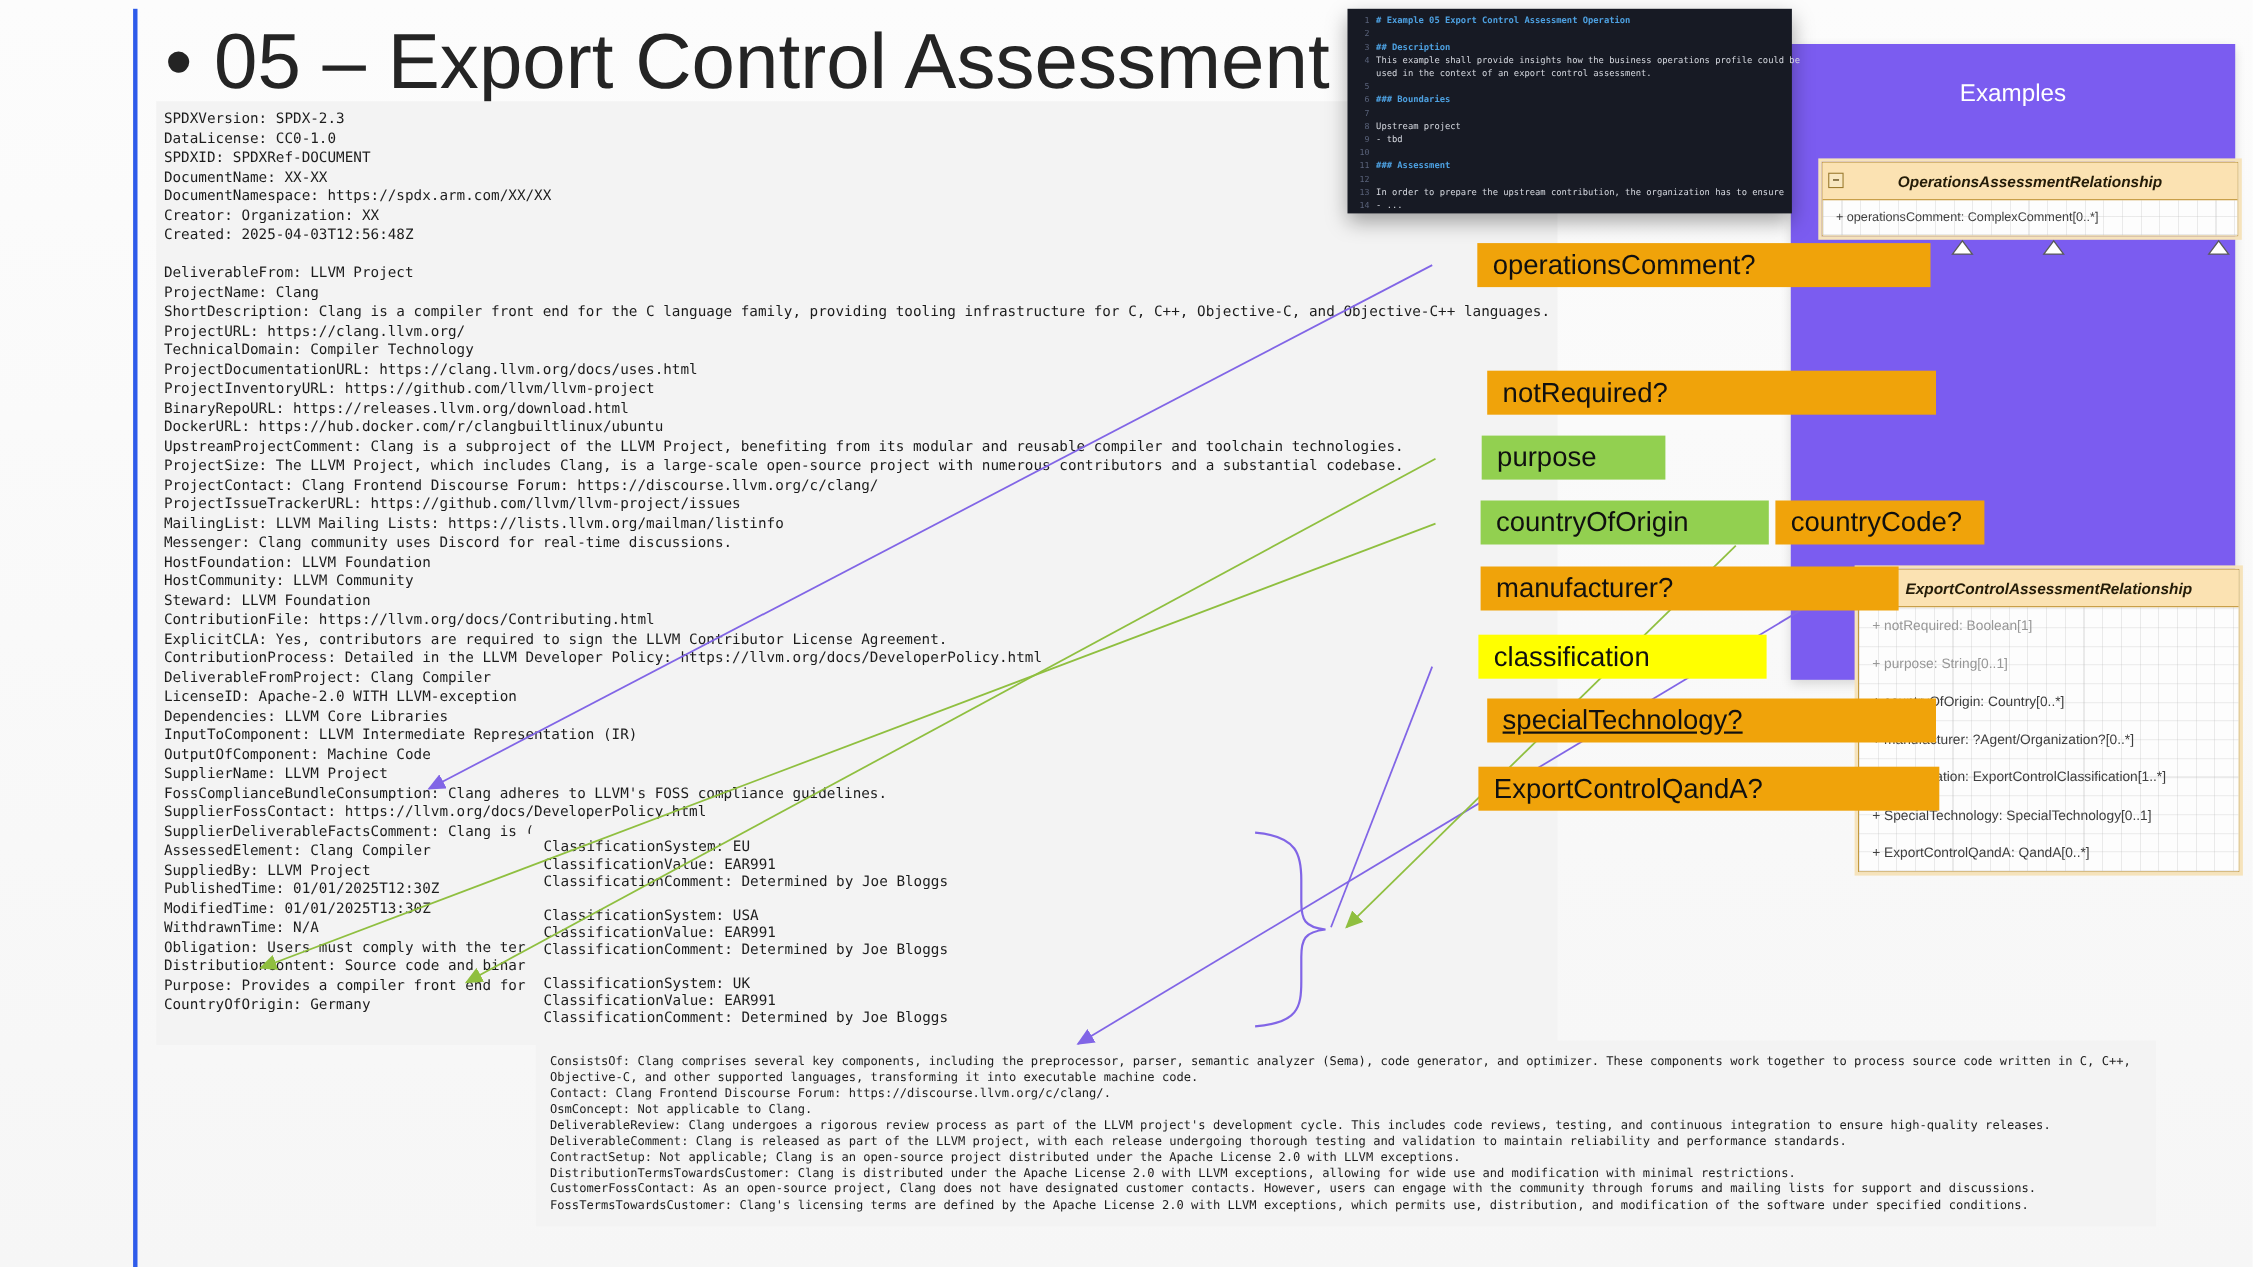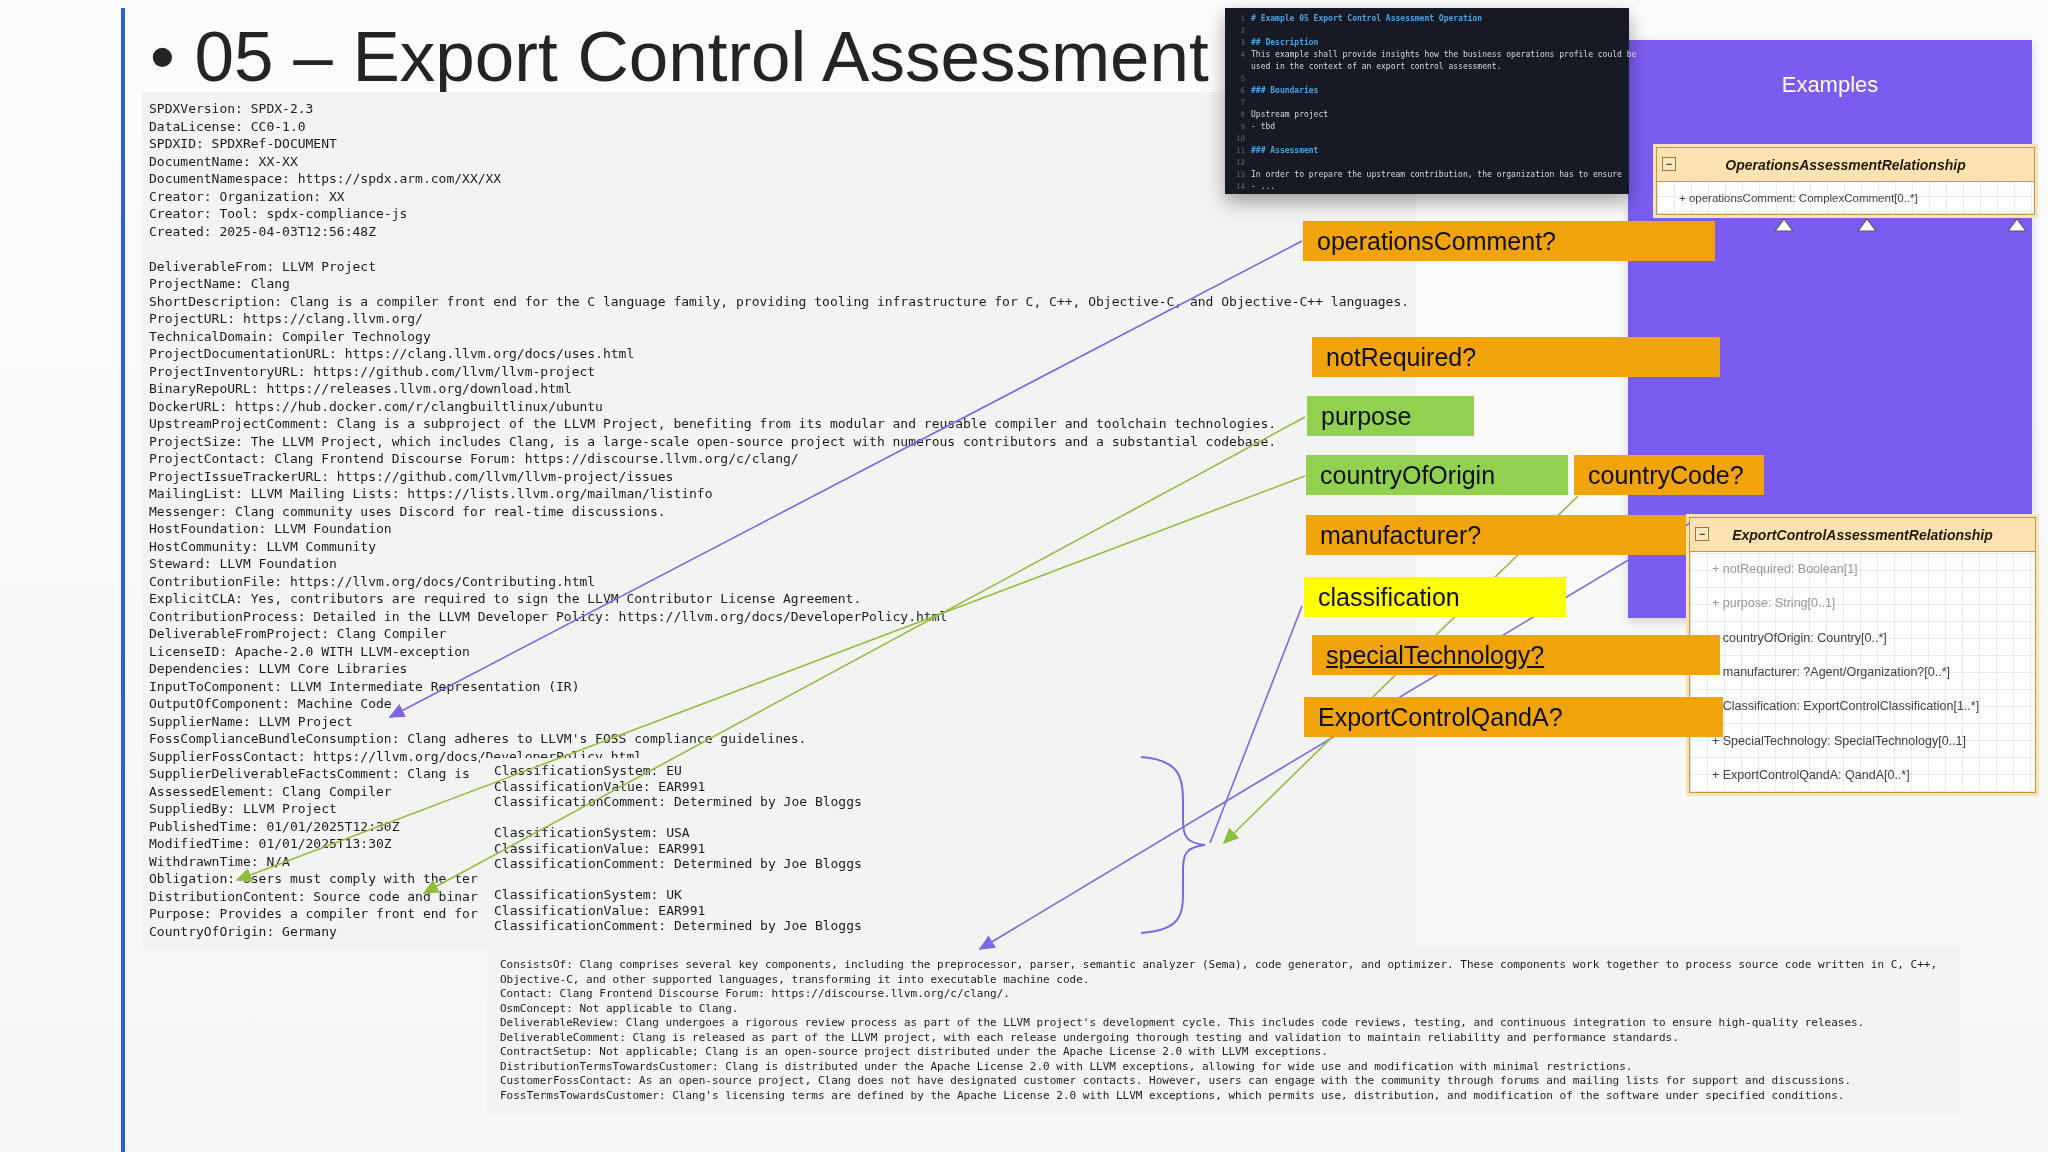--- a/index.html
+++ b/index.html
@@ -41,30 +41,30 @@
 
   
   .uml{position:absolute;z-index:3;border:1px solid #c2983d;outline:3px solid #f6e3bb;background:#ffffff;box-sizing:border-box;}
   .uml-header{height:33px;background:#fbe2b2;border-bottom:1px solid #c2983d;display:flex;align-items:center;
               justify-content:center;font-size:14px;font-weight:bold;font-style:italic;color:#241c08;position:relative;}
   .collapse{position:absolute;left:5px;top:9px;width:14px;height:14px;background:#f8e7c0;border:1px solid #9c7a2d;
             font-size:11px;line-height:12px;text-align:center;color:#5b4516;box-sizing:border-box;}
   .uml-body{background-color:#fdfdfd;
     background-image:repeating-linear-gradient(0deg,rgba(185,185,185,.28) 0 1px,transparent 1px 17px),
                      repeating-linear-gradient(90deg,rgba(185,185,185,.28) 0 1px,transparent 1px 17px);}
-  .uml-row{display:flex;align-items:center;padding-left:22px;font-size:12.5px;color:#3e3e3e;white-space:nowrap;}
+  .uml-row{display:flex;align-items:center;padding-left:12px;font-size:12.5px;color:#3e3e3e;white-space:nowrap;}
   .uml-row.muted{color:#979797;}
   .uml-box1{left:1656px;top:147px;width:379px;}
   .uml-box1 .uml-row{height:32px;font-size:11.5px;}
   .uml-box2{left:1689px;top:517px;width:347px;}
   .uml-box2 .uml-row{height:34.3px;}
 
   
   .label{position:absolute;z-index:5;height:40px;display:flex;align-items:center;padding-left:14px;
-         box-sizing:border-box;font-size:25px;color:#101010;white-space:nowrap;}
+         box-sizing:border-box;font-size:25px;color:#101010;white-space:nowrap;margin-left:40px;}
   .l1{left:1303px;top:221px;width:412px;background:#f0a30a;}
   .l2{left:1312px;top:337px;width:408px;background:#f0a30a;}
   .l3{left:1307px;top:396px;width:167px;background:#92d050;}
   .l4{left:1306px;top:455px;width:262px;background:#92d050;}
   .l5{left:1574px;top:455px;width:190px;background:#f0a30a;}
   .l6{left:1306px;top:515px;width:380px;background:#f0a30a;}
   .l7{left:1304px;top:577px;width:262px;background:#ffff00;}
   .l8{left:1312px;top:635px;width:408px;background:#f0a30a;text-decoration:underline;}
   .l9{left:1304px;top:697px;width:419px;background:#f0a30a;}
 
@@ -80,21 +80,20 @@
   <div class="page-title">• 05 – Export Control Assessment</div>
 
   <div class="spdx-panel">
 
   <div class="mline">SPDXVersion: SPDX-2.3</div>
       <div class="mline">DataLicense: CC0-1.0</div>
       <div class="mline">SPDXID: SPDXRef-DOCUMENT</div>
       <div class="mline">DocumentName: XX-XX</div>
       <div class="mline">DocumentNamespace: https://spdx.arm.com/XX/XX</div>
       <div class="mline">Creator: Organization: XX</div>
-      <div class="mline">Creator: Tool: spdx-compliance-js</div>
       <div class="mline">Created: 2025-04-03T12:56:48Z</div>
       <div class="mline"></div>
       <div class="mline">DeliverableFrom: LLVM Project</div>
       <div class="mline">ProjectName: Clang</div>
       <div class="mline">ShortDescription: Clang is a compiler front end for the C language family, providing tooling infrastructure for C, C++, Objective-C, and Objective-C++ languages.</div>
       <div class="mline">ProjectURL: https://clang.llvm.org/</div>
       <div class="mline">TechnicalDomain: Compiler Technology</div>
       <div class="mline">ProjectDocumentationURL: https://clang.llvm.org/docs/uses.html</div>
       <div class="mline">ProjectInventoryURL: https://github.com/llvm/llvm-project</div>
       <div class="mline">BinaryRepoURL: https://releases.llvm.org/download.html</div>

